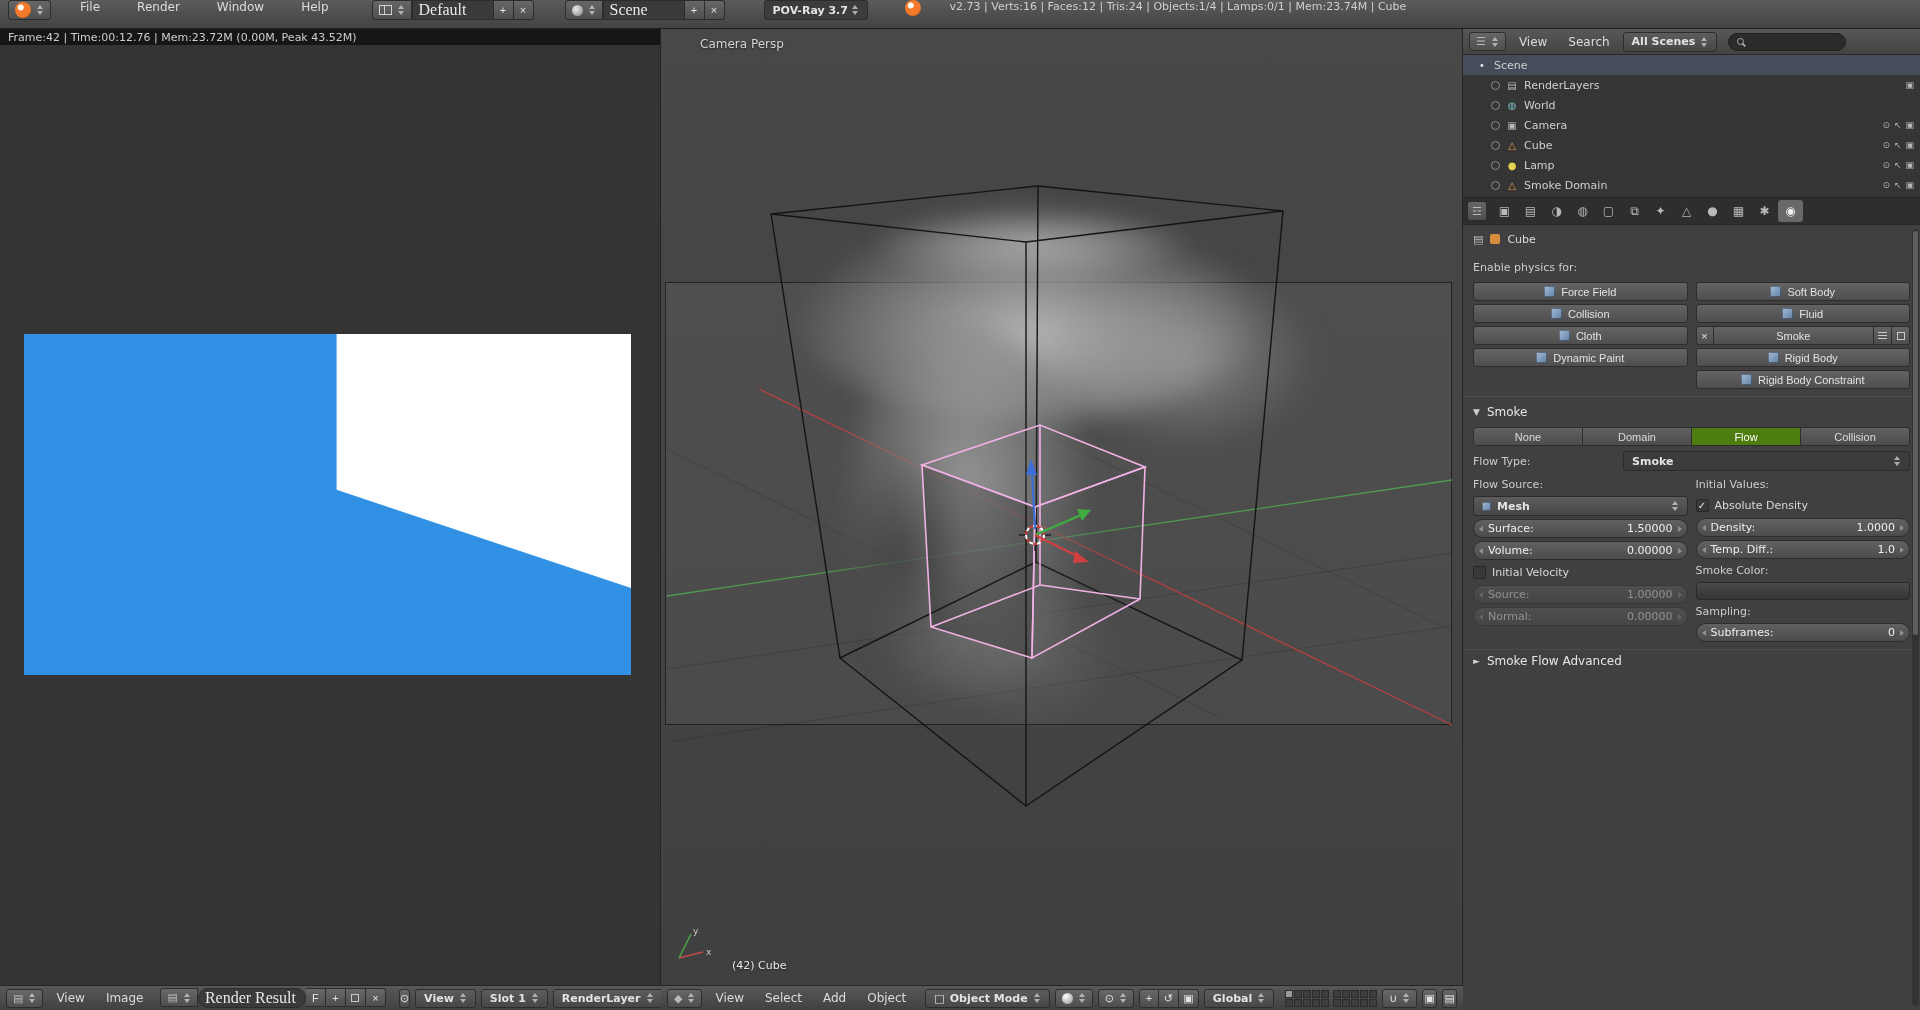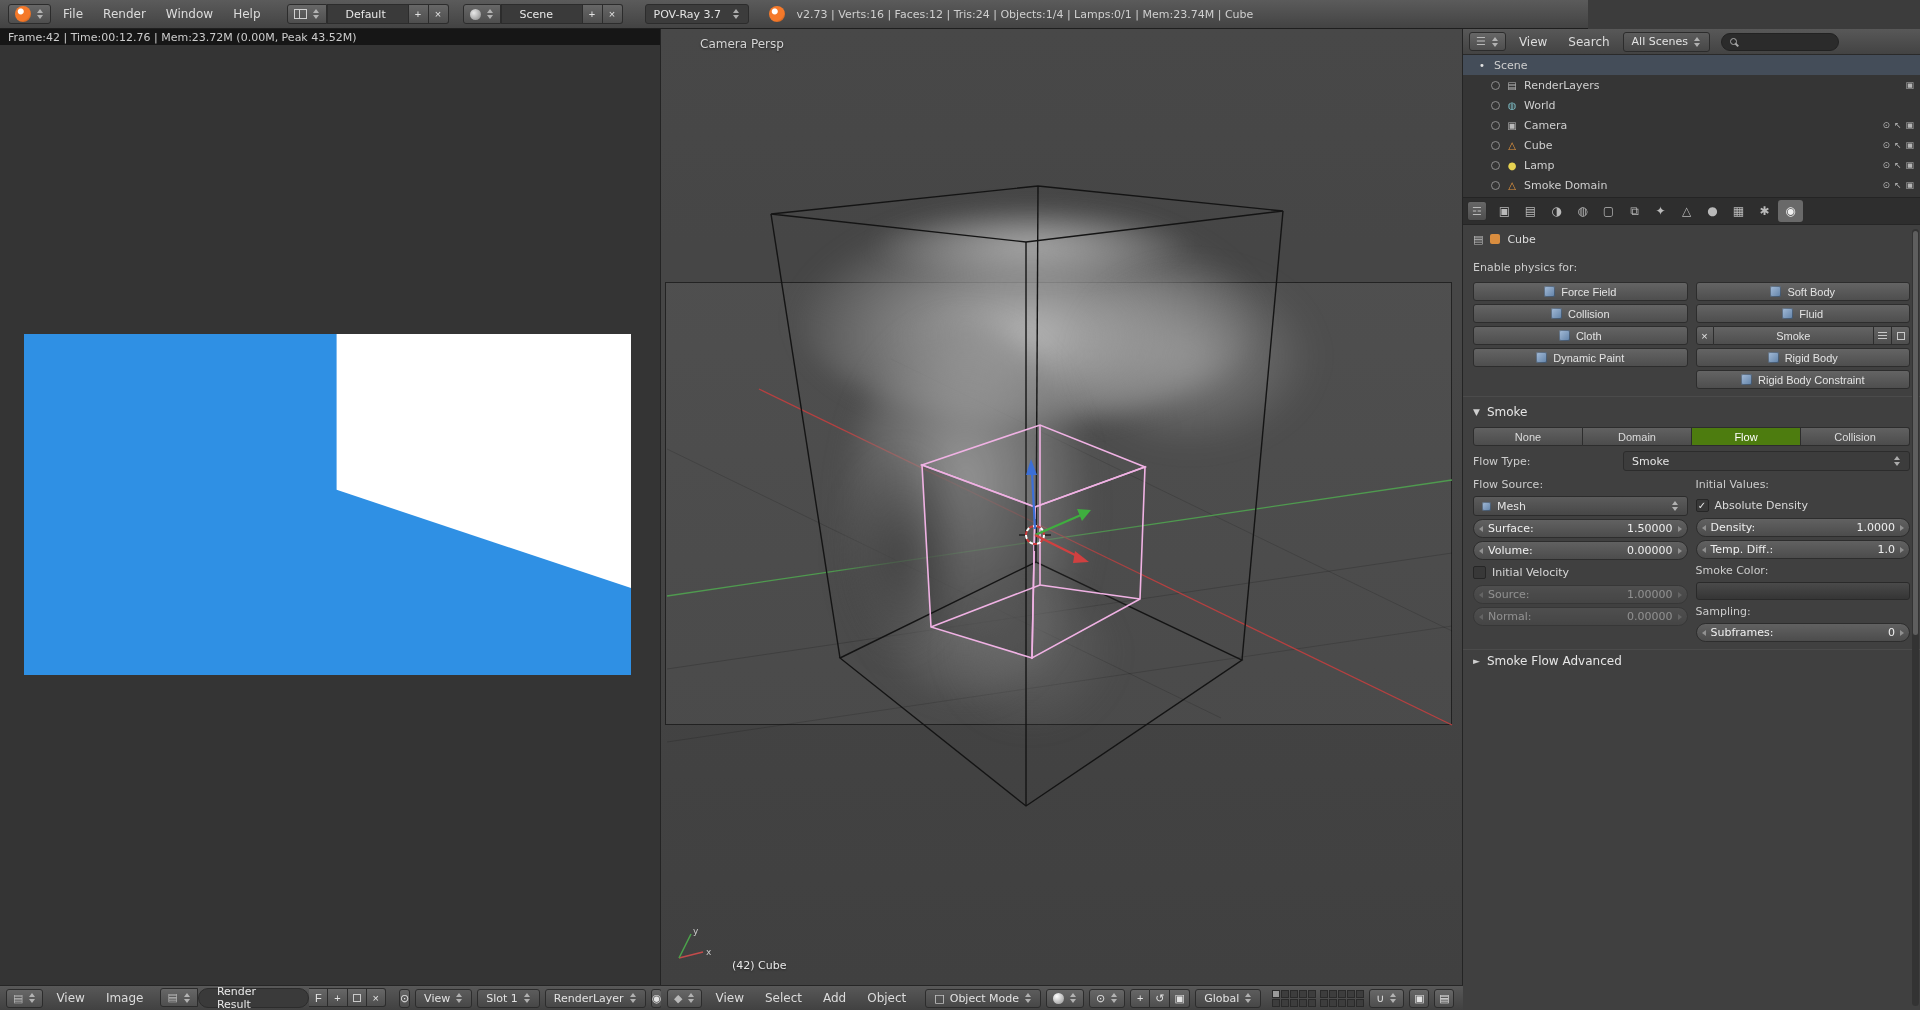--- a/index.html
+++ b/index.html
@@ -11,49 +11,49 @@
   .menu { color:#dcdcdc; font-size:12px; padding:0 8px; cursor:default; white-space:nowrap; }
   .btn { background:linear-gradient(#676767,#4e4e4e); border:1px solid #2c2c2c; border-radius:3px;
          color:#e3e3e3; height:20px; display:inline-flex; align-items:center; justify-content:center;
          font-size:11px; padding:0 6px; white-space:nowrap; }
   .btn.sq { width:20px; padding:0; }
   .group { display:inline-flex; }
   .group > * { border-radius:0; }
   .group > * + * { border-left:none; }
   .group > :first-child { border-radius:3px 0 0 3px; }
   .group > :last-child { border-radius:0 3px 3px 0; }
-  .nfield { background:#3a3a3a; border:1px solid #2c2c2c; height:20px; color:#e8e8e8; font-size:11px;
-            display:inline-flex; align-items:center; padding:0 18px; min-width:82px; }
+  .nfield { background:#3a3a3a; border:1px solid #2c2c2c; height:20px; color:#e8e8e8; font-size:16px;
+            display:inline-flex; align-items:center; padding:0 6px; min-width:82px;font-family:Liberation Serif, serif; }
   .ddarr { width:7px; height:10px; position:relative; display:inline-block; margin-left:6px; opacity:.8; flex:none; }
   .ddarr::before { content:""; position:absolute; left:0; top:0;
                    border-left:3.5px solid transparent; border-right:3.5px solid transparent; border-bottom:4px solid #c9c9c9; }
   .ddarr::after  { content:""; position:absolute; left:0; bottom:0;
                    border-left:3.5px solid transparent; border-right:3.5px solid transparent; border-top:4px solid #c9c9c9; }
   .dd { display:inline-flex; align-items:center; padding:0 8px; height:20px; font-size:11px; color:#e3e3e3;
-        background:linear-gradient(#5c5c5c,#474747); border:1px solid #2c2c2c; border-radius:3px; white-space:nowrap; }
+        background:linear-gradient(#5c5c5c,#474747); border:1px solid #2c2c2c; border-radius:3px; white-space:nowrap;font-weight:bold; }
   .dd.dark { background:#3c3c3c; }
   .num { position:relative; display:flex; align-items:center; justify-content:space-between;
          padding:0 14px; height:19px; background:linear-gradient(#616161,#4c4c4c);
          border:1px solid #2d2d2d; border-radius:10px; font-size:11px; color:#efefef; }
   .num::before { content:""; position:absolute; left:5px; top:50%; margin-top:-3px;
                  border-top:3px solid transparent; border-bottom:3px solid transparent; border-right:4px solid rgba(235,235,235,.4); }
   .num::after  { content:""; position:absolute; right:5px; top:50%; margin-top:-3px;
                  border-top:3px solid transparent; border-bottom:3px solid transparent; border-left:4px solid rgba(235,235,235,.4); }
   .num.dis { opacity:.45;text-align:center; }
   .chk { width:13px; height:13px; background:#383838; border:1px solid #262626; border-radius:2px;
          display:inline-flex; align-items:center; justify-content:center; font-size:10px; color:#e8e8e8; flex:none; }
   .chkrow { display:flex; align-items:center; gap:6px; height:19px; font-size:11px; color:#d8d8d8; }
   .flabel { font-size:11px; color:#cccccc; height:17px; display:flex; align-items:center; }
   .phead { display:flex; align-items:center; gap:7px; height:22px; font-size:12px; color:#e6e6e6; }
   .phead .tri { font-size:9px; color:#cfcfcf; }
 
   
-  .top-header { position:absolute; left:0; top:0; width:1588px; height:29px;
+  .top-header { position:absolute; left:0; top:0; width:1920px; height:29px;
                 background:linear-gradient(#5b5b5b,#434343); border-bottom:1px solid #1f1f1f;
-                display:flex; align-items:center; padding:0 8px; gap:4px; }
+                display:flex; padding:0 8px; gap:21px; }
   .blogo { width:16px; height:16px; border-radius:50%; flex:none;
            background:radial-gradient(circle at 36% 34%, #ffffff 0 2.5px, #f5792a 3.5px 62%, #9a4a16 100%); }
   .stats { font-size:11px; color:#cfcfcf; margin-left:8px; white-space:nowrap; }
   .lay-icon { width:13px; height:10px; border:1px solid #d0d0d0; position:relative; display:inline-block; }
   .lay-icon::after { content:""; position:absolute; left:4px; top:0; bottom:0; width:1px; background:#d0d0d0; }
   .scene-ico { width:11px; height:11px; border-radius:50%;
                background:radial-gradient(circle at 35% 35%, #e8e8e8, #848484); display:inline-block; }
 
   
   .footerbar { position:absolute; height:25px; top:985px; background:linear-gradient(#585858,#414141);

